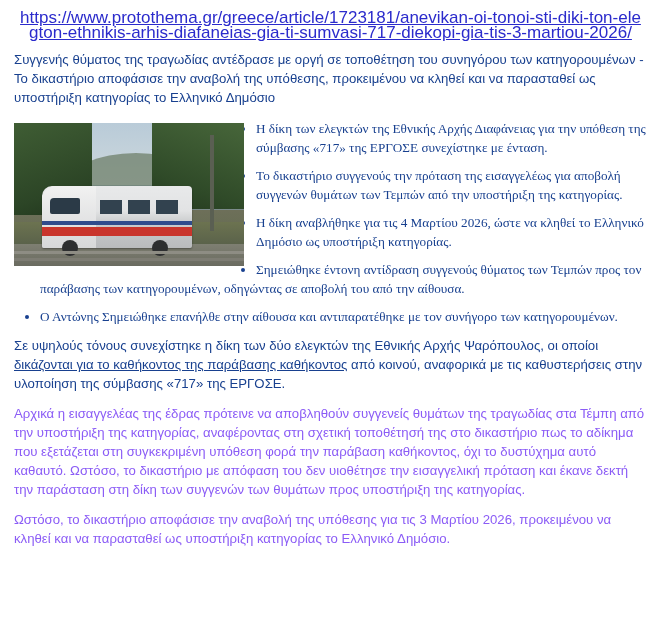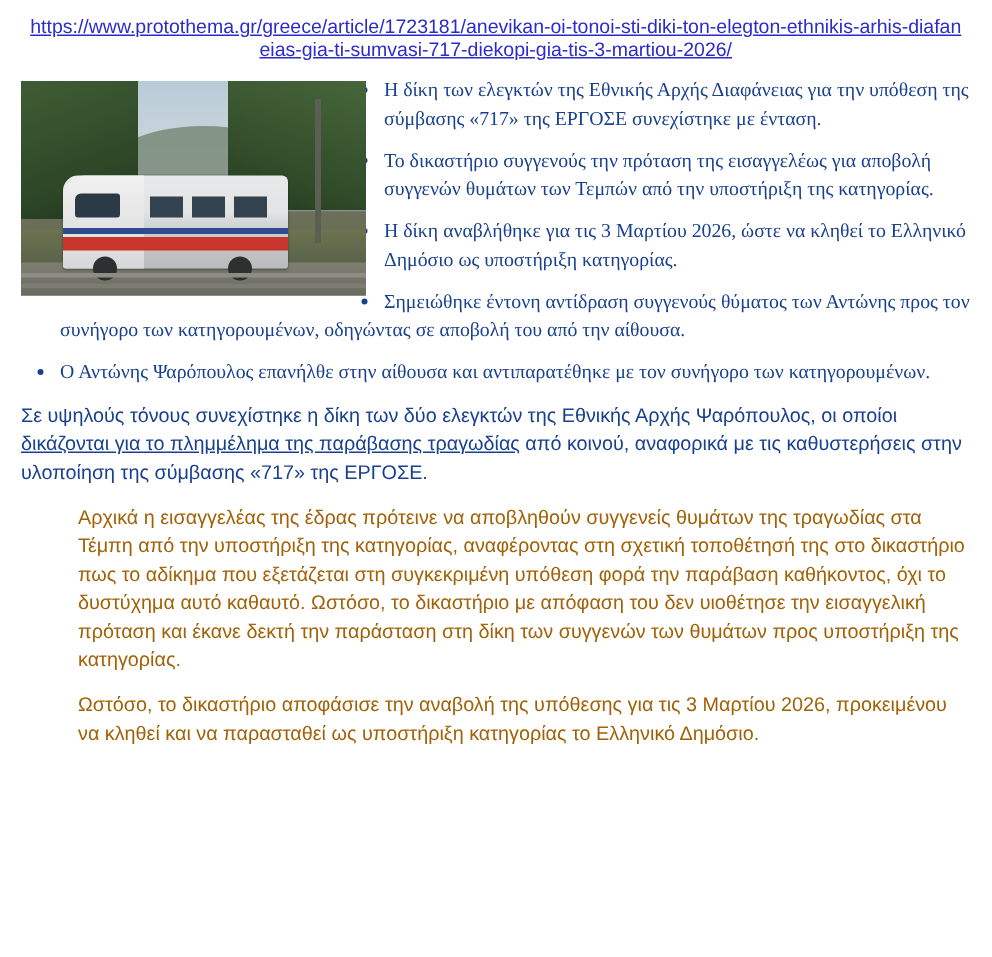--- a/index.html
+++ b/index.html
@@ -14,21 +14,21 @@
     color: #000000;
     overflow: hidden;
   }
   .page {
     width: 661px;
     box-sizing: border-box;
     padding: 8px 14px 0 14px;
   }
   .source-url {
     text-align: center;
-    font-size: 13px;
+    font-size: 17px;
     line-height: 15px;
     color: #2b2bcc;
     word-break: break-all;
     margin: 2px 6px 10px 6px;
     display: block;
     cursor: pointer;
   }
   h1.headline {
     color: #1f3fa8;
     font-size: 17.5px;
@@ -173,38 +173,38 @@
     margin: 0 0 9px 0;
   }
   .body-para {
     font-size: 13.2px;
     line-height: 19px;
     color: #18408f;
     margin: 0 0 11px 0;
     clear: both;
   }
   .body-para.dark {
-    color: #a16207;
-    margin-left: 38px;
+    color: #8b5cf6;
   }
   .inline-link {
     color: #18408f;
     text-decoration: underline;
     cursor: pointer;
   }
   .clearfix::after { content: ""; display: block; clear: both; }
 </style>
 </head>
 <body>
 
 <div class="page">
 
   <a class="source-url" href="#">https://www.protothema.gr/greece/article/1723181/anevikan-oi-tonoi-sti-diki-ton-elegton-ethnikis-arhis-diafaneias-gia-ti-sumvasi-717-diekopi-gia-tis-3-martiou-2026/</a>
 
 
+  <p class="lede">Συγγενής θύματος της τραγωδίας αντέδρασε με οργή σε τοποθέτηση του συνηγόρου των κατηγορουμένων - Το δικαστήριο αποφάσισε την αναβολή της υπόθεσης, προκειμένου να κληθεί και να παρασταθεί ως υποστήριξη κατηγορίας το Ελληνικό Δημόσιο</p>
 
   <div class="media-row clearfix">
     <div class="photo">
       <div class="sky"></div>
       <div class="hill"></div>
       <div class="trees-left"></div>
       <div class="trees-right"></div>
       <div class="ground"></div>
       <div class="ballast"></div>
       <div class="pole"></div>
@@ -218,25 +218,25 @@
       <div class="win4"></div>
       <div class="wheel1"></div>
       <div class="wheel2"></div>
       <div class="rail"></div>
       <div class="rail2"></div>
     </div>
 
     <ul class="bullets">
       <li>Η δίκη των ελεγκτών της Εθνικής Αρχής Διαφάνειας για την υπόθεση της σύμβασης «717» της ΕΡΓΟΣΕ συνεχίστηκε με ένταση.</li>
       <li>Το δικαστήριο συγγενούς την πρόταση της εισαγγελέως για αποβολή συγγενών θυμάτων των Τεμπών από την υποστήριξη της κατηγορίας.</li>
-      <li>Η δίκη αναβλήθηκε για τις 3 Μαρτίου 2026, ώστε να κληθεί το Ελληνικό Δημόσιο ως υποστήριξη κατηγορίας.</li>
-      <li>Σημειώθηκε έντονη αντίδραση συγγενούς θύματος των Αντώνης προς τον συνήγορο των κατηγορουμένων, οδηγώντας σε αποβολή του από την αίθουσα.</li>
-      <li>Ο Αντώνης Ψαρόπουλος επανήλθε στην αίθουσα και αντιπαρατέθηκε με τον συνήγορο των κατηγορουμένων.</li>
+      <li>Η δίκη αναβλήθηκε για τις 4 Μαρτίου 2026, ώστε να κληθεί το Ελληνικό Δημόσιο ως υποστήριξη κατηγορίας.</li>
+      <li>Σημειώθηκε έντονη αντίδραση συγγενούς θύματος των Τεμπών προς τον παράβασης των κατηγορουμένων, οδηγώντας σε αποβολή του από την αίθουσα.</li>
+      <li>Ο Αντώνης Σημειώθηκε επανήλθε στην αίθουσα και αντιπαρατέθηκε με τον συνήγορο των κατηγορουμένων.</li>
     </ul>
   </div>
 
-  <p class="body-para"><span>Σε υψηλούς τόνους συνεχίστηκε η δίκη των δύο ελεγκτών της Εθνικής Αρχής Ψαρόπουλος, οι οποίοι </span><a class="inline-link" href="#">δικάζονται για το πλημμέλημα της παράβασης τραγωδίας</a><span> από κοινού, αναφορικά με τις καθυστερήσεις στην υλοποίηση της σύμβασης «717» της ΕΡΓΟΣΕ.</span></p>
+  <p class="body-para"><span>Σε υψηλούς τόνους συνεχίστηκε η δίκη των δύο ελεγκτών της Εθνικής Αρχής Ψαρόπουλος, οι οποίοι </span><a class="inline-link" href="#">δικάζονται για το καθήκοντος της παράβασης καθήκοντος</a><span> από κοινού, αναφορικά με τις καθυστερήσεις στην υλοποίηση της σύμβασης «717» της ΕΡΓΟΣΕ.</span></p>
 
   <p class="body-para dark">Αρχικά η εισαγγελέας της έδρας πρότεινε να αποβληθούν συγγενείς θυμάτων της τραγωδίας στα Τέμπη από την υποστήριξη της κατηγορίας, αναφέροντας στη σχετική τοποθέτησή της στο δικαστήριο πως το αδίκημα που εξετάζεται στη συγκεκριμένη υπόθεση φορά την παράβαση καθήκοντος, όχι το δυστύχημα αυτό καθαυτό. Ωστόσο, το δικαστήριο με απόφαση του δεν υιοθέτησε την εισαγγελική πρόταση και έκανε δεκτή την παράσταση στη δίκη των συγγενών των θυμάτων προς υποστήριξη της κατηγορίας.</p>
 
   <p class="body-para dark">Ωστόσο, το δικαστήριο αποφάσισε την αναβολή της υπόθεσης για τις 3 Μαρτίου 2026, προκειμένου να κληθεί και να παρασταθεί ως υποστήριξη κατηγορίας το Ελληνικό Δημόσιο.</p>
 
 </div>
 
 </body></html>

